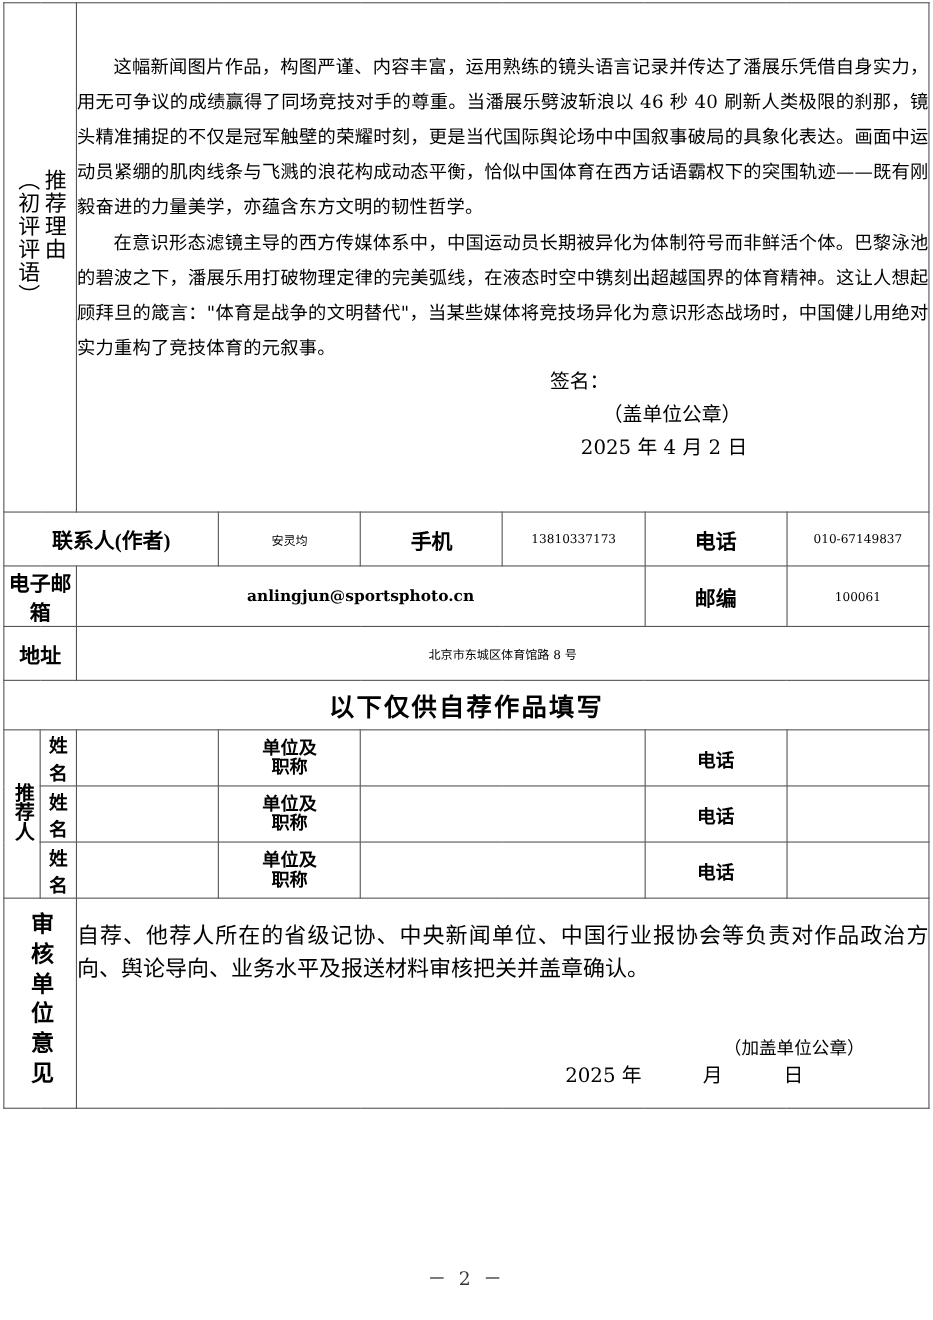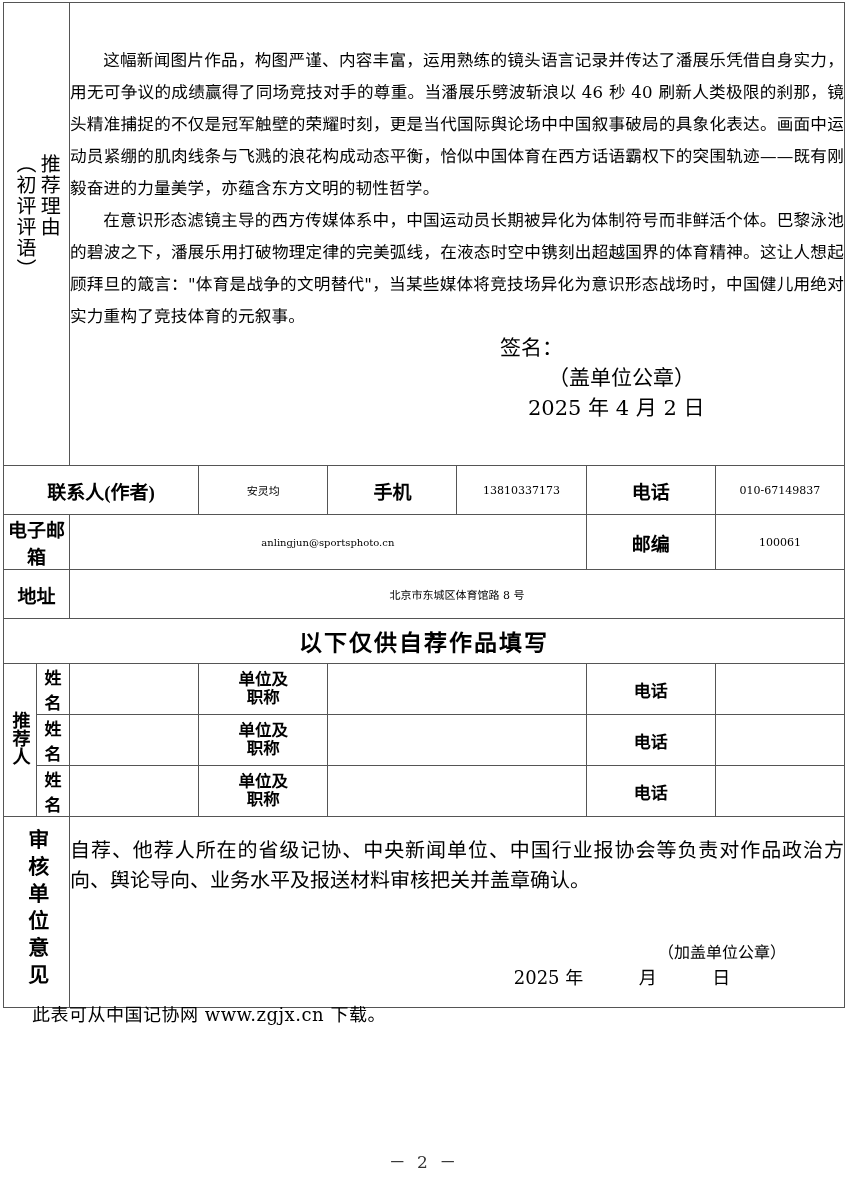--- a/index.html
+++ b/index.html
@@ -75,42 +75,42 @@
   .reason-body p {
     margin: 0;
     font-size: 16.6px;
     line-height: 32px;
     text-indent: 2em;
     text-align: justify;
     font-family: "DejaVu Serif", "Liberation Serif", serif;
     letter-spacing: 0.2px;
   }
   .sign-block {
-    font-size: 21px;
+    font-size: 18px;
     line-height: 30px;
   }
   .sign-line-1 { margin-left: 430px; }
   .sign-line-2 { margin-left: 478px; }
   .sign-line-3 { margin-left: 458px; }
 
   
   .lbl {
     text-align: center;
     font-weight: bold;
     font-size: 19px;
     height: 48px;
     font-family: "DejaVu Sans", "Liberation Sans", sans-serif;
   }
   .val {
     text-align: center;
     font-size: 11px;
     height: 48px;
     font-family: "DejaVu Serif", "Liberation Serif", serif;
   }
-  .val.small { font-size: 10px; }
+  .val.small { font-size: 14px; font-weight: bold; }
 
   
   .banner {
     text-align: center;
     font-weight: bold;
     font-size: 23px;
     height: 44px;
     letter-spacing: 2px;
     font-family: "DejaVu Sans", "Liberation Sans", sans-serif;
   }
@@ -313,17 +313,16 @@
           <span>月</span>
           <span class="gap"></span>
           <span>日</span>
         </div>
       </td>
     </tr>
 
   </tbody>
     </table>
 
-  <div class="footer-note">此表可从中国记协网 www.zgjx.cn 下载。</div>
 
   <div class="page-number">－ 2 －</div>
 
 </div>
 
 </body></html>

